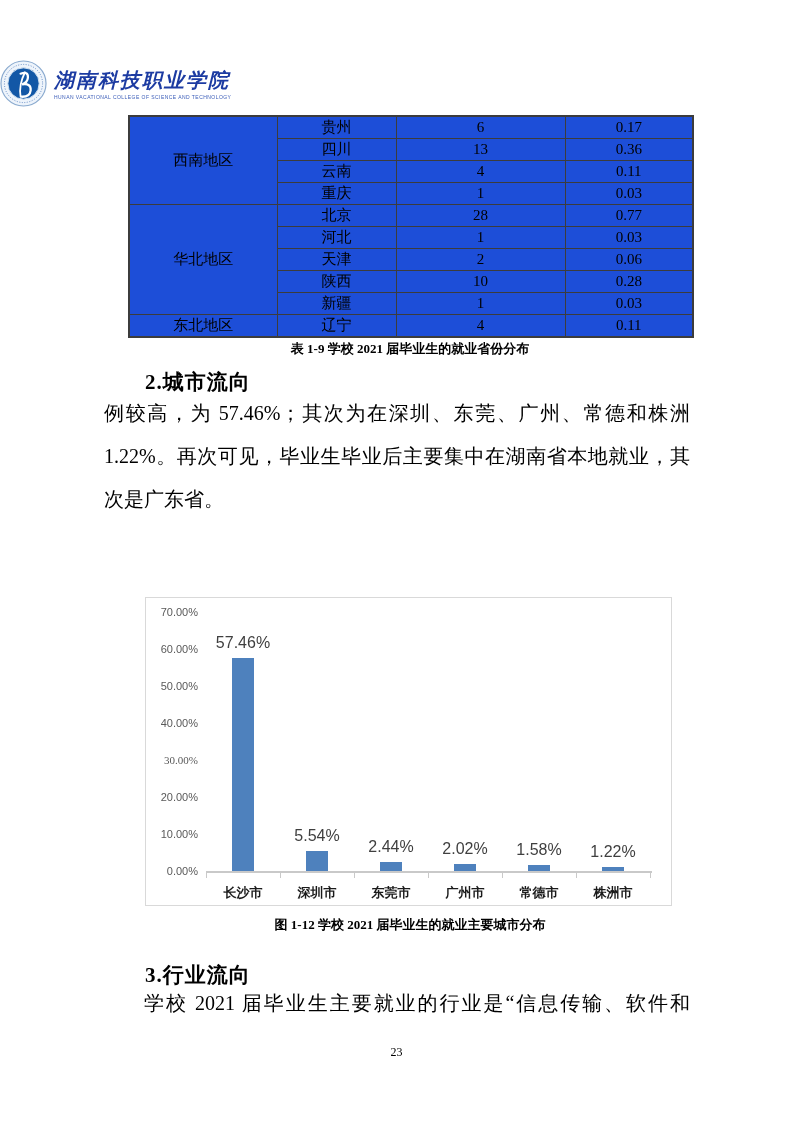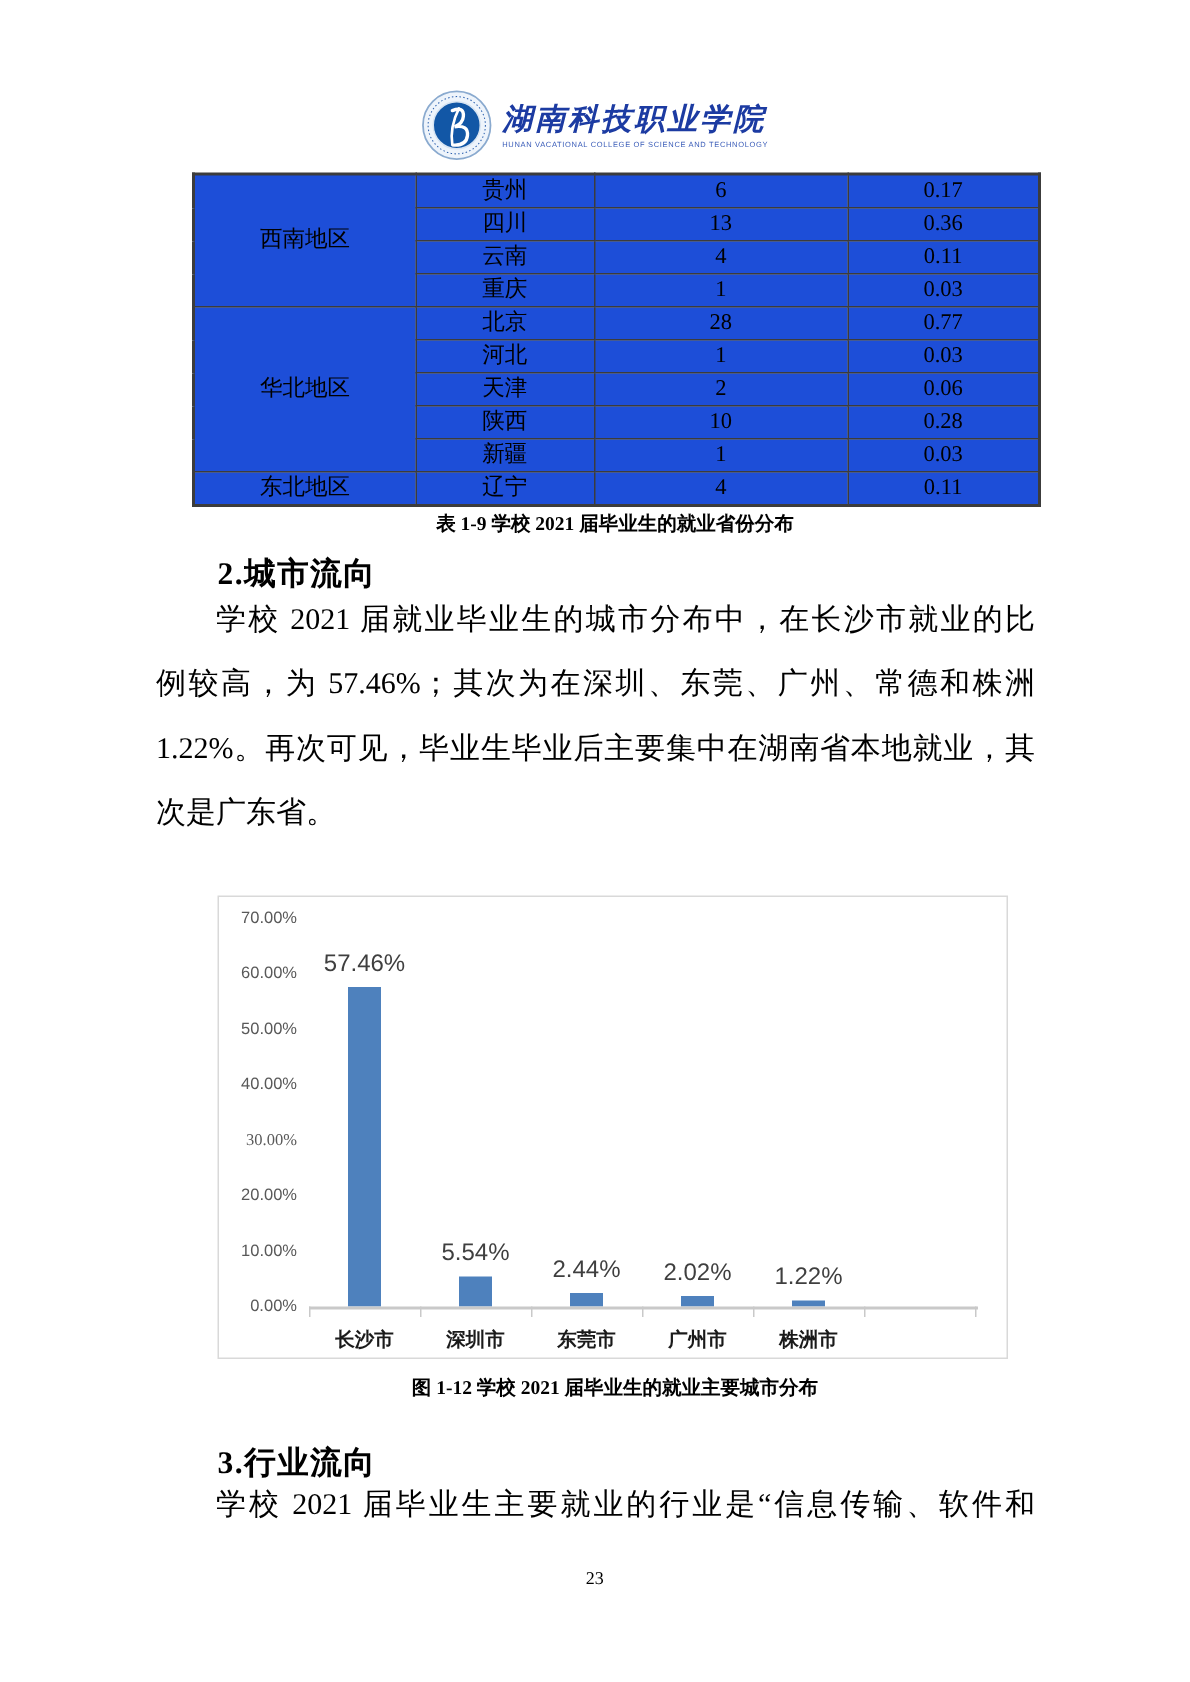--- a/index.html
+++ b/index.html
@@ -2,21 +2,21 @@
 <html><head>
 <meta charset="utf-8">
 <style>
   html,body{margin:0;padding:0;background:#ffffff;}
   .page{
     position:relative;width:793px;height:1121px;background:#ffffff;overflow:hidden;
     font-family:"Liberation Serif","DejaVu Serif",serif;color:#000;
   }
 
   
-  .header{position:absolute;top:60px;left:0;width:793px;display:flex;justify-content:center;align-items:center;gap:7px;}
+  .header{position:absolute;top:60px;left:0;width:793px;display:flex;align-items:center;gap:7px;}
   .logo{width:47px;height:47px;flex:0 0 auto;}
   .brand{display:flex;flex-direction:column;align-items:flex-start;}
   .brand-cn{font-size:20px;font-weight:bold;font-style:italic;color:#1c3ba2;letter-spacing:2px;line-height:24px;}
   .brand-en{font-size:5px;color:#3a5cb8;letter-spacing:0.45px;margin-top:2px;font-family:"Liberation Sans","DejaVu Sans",sans-serif;}
 
   
   .province-table{
     position:absolute;left:128px;top:115px;width:564px;
     border-collapse:collapse;table-layout:fixed;
     border:2px solid #3c3c3c;
@@ -190,21 +190,20 @@
         <td>4</td>
         <td>0.11</td>
       </tr>
     </tbody>
   </table>
 
   <div class="table-caption">表 1-9  学校 2021 届毕业生的就业省份分布</div>
 
   <div class="h-sec h-city">2.城市流向</div>
   <div class="para para-city">
-    <div class="line first">学校 2021 届就业毕业生的城市分布中，在长沙市就业的比</div>
     <div class="line">例较高，为 57.46%；其次为在深圳、东莞、广州、常德和株洲</div>
     <div class="line">1.22%。再次可见，毕业生毕业后主要集中在湖南省本地就业，其</div>
     <div class="line last">次是广东省。</div>
   </div>
 
   <div class="chart">
     <div>
       <div class="ytick">70.00%</div>
       <div class="ytick">60.00%</div>
       <div class="ytick">50.00%</div>
@@ -230,20 +229,25 @@
         <div class="bar-label" style="bottom: 15px;">2.44%</div>
         <div class="bar" style="height: 9px; background: rgb(78, 129, 189);"></div>
         <div class="cat">东莞市</div>
       </div>
       <div class="slot">
         <div class="bar-label" style="bottom: 13.5px;">2.02%</div>
         <div class="bar" style="height: 7.5px; background: rgb(78, 129, 189);"></div>
         <div class="cat">广州市</div>
       </div>
       <div class="slot">
+        <div class="bar-label" style="bottom: 11.8px;">1.58%</div>
+        <div class="bar" style="height: 5.8px; background: rgb(78, 129, 189);"></div>
+        <div class="cat">常德市</div>
+      </div>
+      <div class="slot">
         <div class="bar-label" style="bottom: 10.5px;">1.22%</div>
         <div class="bar" style="height: 4.5px; background: rgb(78, 129, 189);"></div>
         <div class="cat">株洲市</div>
       </div>
     </div>
 
     <div class="axis-line"></div>
     <div class="axis-ticks">
       <i class="tick"></i>
         <i class="tick"></i>

